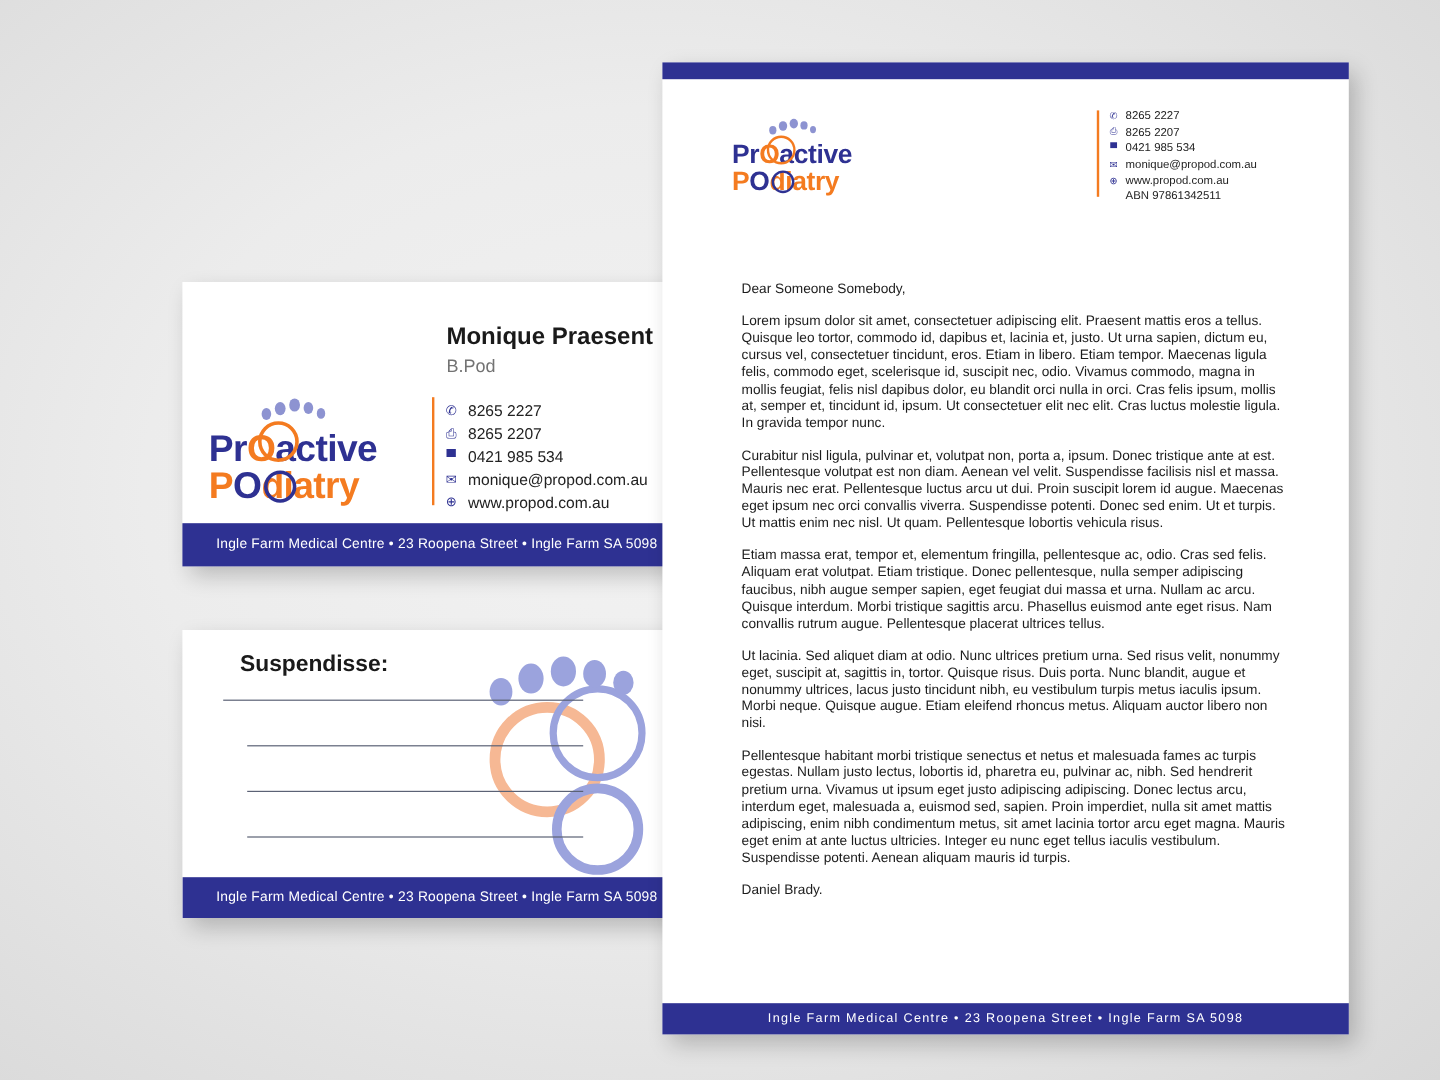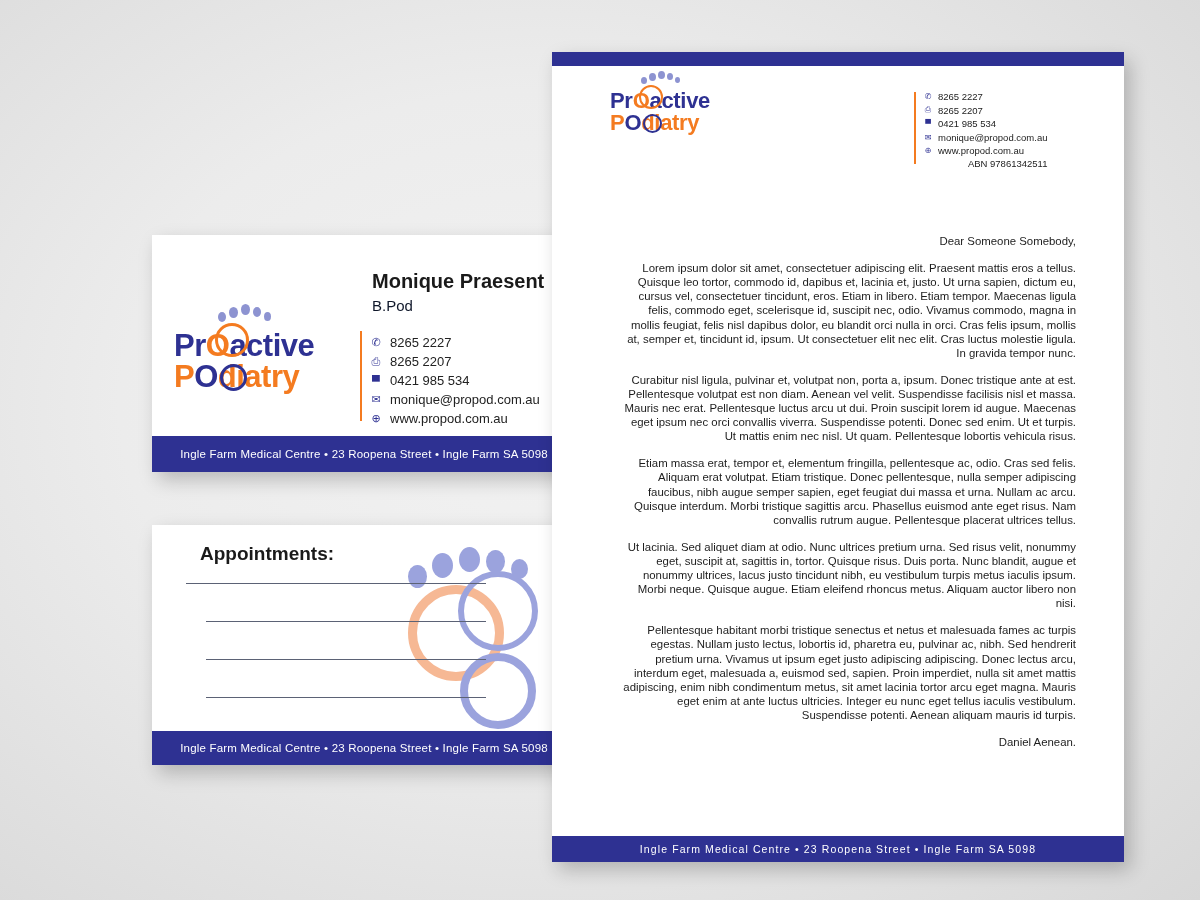--- a/index.html
+++ b/index.html
@@ -18,39 +18,39 @@
   
   .sheet { position: absolute; background: #fff; box-shadow: 6px 8px 18px rgba(0,0,0,0.22); }
   .navybar {
     background: #2e3192; color: #fff;
     font-size: 11.5px; letter-spacing: .2px;
     display: flex; align-items: center; justify-content: center;
     width: 100%;
   }
 
   
-  .logo { position: relative; }
+  .logo { position: relative; margin-top: 28px; }
   .logo .line1, .logo .line2 {
     font-family: "Liberation Sans", sans-serif;
     font-weight: bold; color: #2e3192; line-height: 1;
     white-space: nowrap;
   }
   .logo .orange { color: #f47b20; }
   .logo .oval {
     position: absolute; border-radius: 50%;
     border-style: solid; border-color: #2e3192;
   }
   .toes { position: absolute; }
   .toe { position: absolute; border-radius: 50%; background: #f47b20; }
 
   
   #business-card { left: 152px; top: 235px; width: 424px; height: 237px; }
   .bc-inner { position: relative; width: 100%; height: 201px; }
   .bc-name { position: absolute; left: 220px; top: 35px; font-size: 20px; font-weight: bold; color: #1a1a1a; }
-  .bc-qual { position: absolute; left: 220px; top: 62px; font-size: 15px; color: #0f172a; }
+  .bc-qual { position: absolute; left: 220px; top: 62px; font-size: 15px; color: #737373; }
   .bc-contact { position: absolute; left: 216px; top: 98px; }
   .bc-contact .row { display: flex; align-items: center; height: 19px; font-size: 13px; color: #222; }
   .bc-contact .ic { width: 16px; text-align: center; color: #2e3192; font-size: 11px; margin-right: 6px; }
   .bc-rule { position: absolute; left: 208px; top: 96px; width: 2px; height: 90px; background: #f47b20; }
   .bc-logo { position: absolute; left: 22px; top: 95px; }
   .bc-logo .line1 { font-size: 31px; letter-spacing: -0.5px; }
   .bc-logo .line2 { font-size: 31px; letter-spacing: -0.5px; }
   #business-card .navybar { position: absolute; bottom: 0; height: 36px; }
 
   
@@ -65,24 +65,24 @@
 
   
   #letterhead { left: 552px; top: 52px; width: 572px; height: 810px; }
   #letterhead .topbar { height: 14px; background: #2e3192; width: 100%; }
   .lh-logo { position: absolute; left: 58px; top: 38px; }
   .lh-logo .line1 { font-size: 22px; letter-spacing: -0.3px; }
   .lh-logo .line2 { font-size: 22px; letter-spacing: -0.3px; }
   .lh-contact { position: absolute; left: 370px; top: 38px; }
   .lh-contact .row { display: flex; align-items: center; height: 13.5px; font-size: 9.5px; color: #222; }
   .lh-contact .ic { width: 12px; text-align: center; color: #2e3192; font-size: 8px; margin-right: 4px; }
-  .lh-contact .abn { font-size: 9.5px; color: #222; margin-left: 16px; text-align: right; }
+  .lh-contact .abn { font-size: 9.5px; color: #222; margin-left: 16px; }
   .lh-rule { position: absolute; left: 362px; top: 40px; width: 2px; height: 72px; background: #f47b20; }
   .lh-body { position: absolute; left: 66px; top: 182px; width: 458px; font-size: 11.4px; color: #1c1c1c; line-height: 14.2px; }
-  .lh-body p { margin: 0 0 12.5px 0; text-align: right; }
+  .lh-body p { margin: 0 0 12.5px 0; text-align: left; }
   .lh-body .sig { margin-bottom: 0; }
   #letterhead .navybar.footer {
     position: absolute; bottom: 0; height: 26px;
     font-size: 10.5px; letter-spacing: 1.1px;
   }
 </style>
 </head>
 <body>
 
 <div class="stage">
@@ -133,21 +133,21 @@
         <div class="row">
           <span class="ic">⊕</span>
           <span>www.propod.com.au</span>
         </div>
       </div>
     </div>
     <div class="navybar">Ingle Farm Medical Centre • 23 Roopena Street • Ingle Farm SA 5098</div>
   </div>
 
   <div class="sheet" id="appointment-card">
-    <div class="ap-title">Appointments:</div>
+    <div class="ap-title">Suspendisse:</div>
 
     <div class="ap-art">
       <div class="ring" style="left:28px; top:52px; width:96px; height:96px; border:9px solid #f6b894;"></div>
       <div class="ring" style="left:78px; top:38px; width:80px; height:80px; border:6px solid #9ba3dd;"></div>
       <div class="ring" style="left:80px; top:120px; width:76px; height:76px; border:8px solid #9ba3dd;"></div>
       <div class="toes" style="left:28px; top:10px; width:130px; height:44px;">
         <div class="toe" style="left:0px;   top:22px; width:19px; height:23px; background:#9ba3dd;"></div>
         <div class="toe" style="left:24px;  top:10px; width:21px; height:25px; background:#9ba3dd;"></div>
         <div class="toe" style="left:51px;  top:4px;  width:21px; height:25px; background:#9ba3dd;"></div>
         <div class="toe" style="left:78px;  top:7px;  width:19px; height:23px; background:#9ba3dd;"></div>
@@ -211,19 +211,19 @@
       <div class="abn">ABN 97861342511</div>
     </div>
 
     <div class="lh-body">
       <p>Dear Someone Somebody,</p>
       <p>Lorem ipsum dolor sit amet, consectetuer adipiscing elit. Praesent mattis eros a tellus. Quisque leo tortor, commodo id, dapibus et, lacinia et, justo. Ut urna sapien, dictum eu, cursus vel, consectetuer tincidunt, eros. Etiam in libero. Etiam tempor. Maecenas ligula felis, commodo eget, scelerisque id, suscipit nec, odio. Vivamus commodo, magna in mollis feugiat, felis nisl dapibus dolor, eu blandit orci nulla in orci. Cras felis ipsum, mollis at, semper et, tincidunt id, ipsum. Ut consectetuer elit nec elit. Cras luctus molestie ligula. In gravida tempor nunc.</p>
       <p>Curabitur nisl ligula, pulvinar et, volutpat non, porta a, ipsum. Donec tristique ante at est. Pellentesque volutpat est non diam. Aenean vel velit. Suspendisse facilisis nisl et massa. Mauris nec erat. Pellentesque luctus arcu ut dui. Proin suscipit lorem id augue. Maecenas eget ipsum nec orci convallis viverra. Suspendisse potenti. Donec sed enim. Ut et turpis. Ut mattis enim nec nisl. Ut quam. Pellentesque lobortis vehicula risus.</p>
       <p>Etiam massa erat, tempor et, elementum fringilla, pellentesque ac, odio. Cras sed felis. Aliquam erat volutpat. Etiam tristique. Donec pellentesque, nulla semper adipiscing faucibus, nibh augue semper sapien, eget feugiat dui massa et urna. Nullam ac arcu. Quisque interdum. Morbi tristique sagittis arcu. Phasellus euismod ante eget risus. Nam convallis rutrum augue. Pellentesque placerat ultrices tellus.</p>
       <p>Ut lacinia. Sed aliquet diam at odio. Nunc ultrices pretium urna. Sed risus velit, nonummy eget, suscipit at, sagittis in, tortor. Quisque risus. Duis porta. Nunc blandit, augue et nonummy ultrices, lacus justo tincidunt nibh, eu vestibulum turpis metus iaculis ipsum. Morbi neque. Quisque augue. Etiam eleifend rhoncus metus. Aliquam auctor libero non nisi.</p>
       <p>Pellentesque habitant morbi tristique senectus et netus et malesuada fames ac turpis egestas. Nullam justo lectus, lobortis id, pharetra eu, pulvinar ac, nibh. Sed hendrerit pretium urna. Vivamus ut ipsum eget justo adipiscing adipiscing. Donec lectus arcu, interdum eget, malesuada a, euismod sed, sapien. Proin imperdiet, nulla sit amet mattis adipiscing, enim nibh condimentum metus, sit amet lacinia tortor arcu eget magna. Mauris eget enim at ante luctus ultricies. Integer eu nunc eget tellus iaculis vestibulum. Suspendisse potenti. Aenean aliquam mauris id turpis.</p>
-      <p class="sig">Daniel Aenean.</p>
+      <p class="sig">Daniel Brady.</p>
     </div>
 
     <div class="navybar footer">Ingle Farm Medical Centre  •  23 Roopena Street  •  Ingle Farm SA 5098</div>
   </div>
 
 </div>
 
 </body></html>

